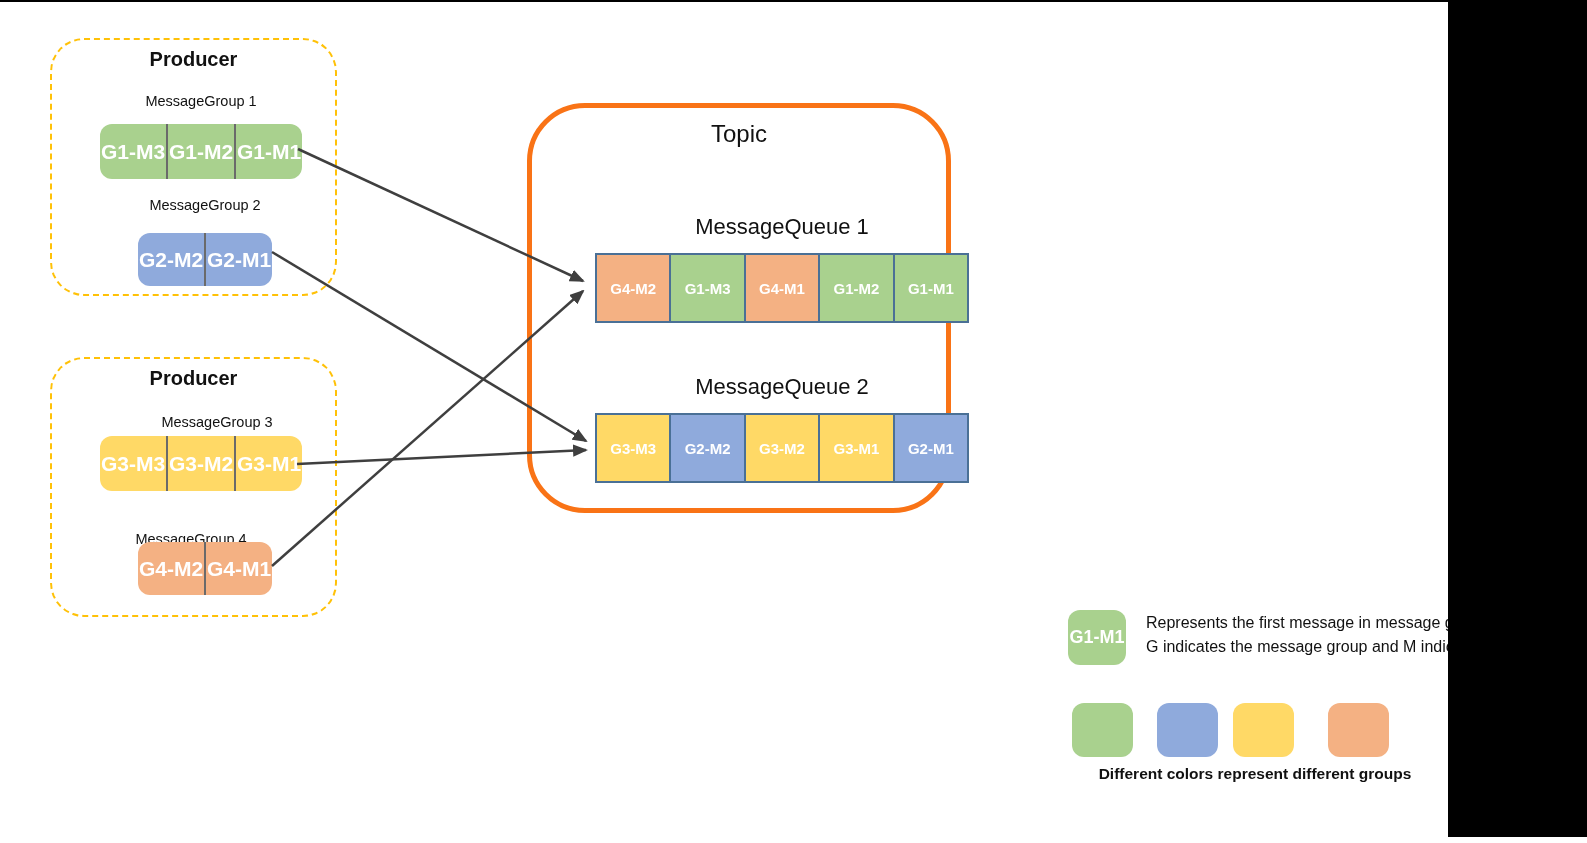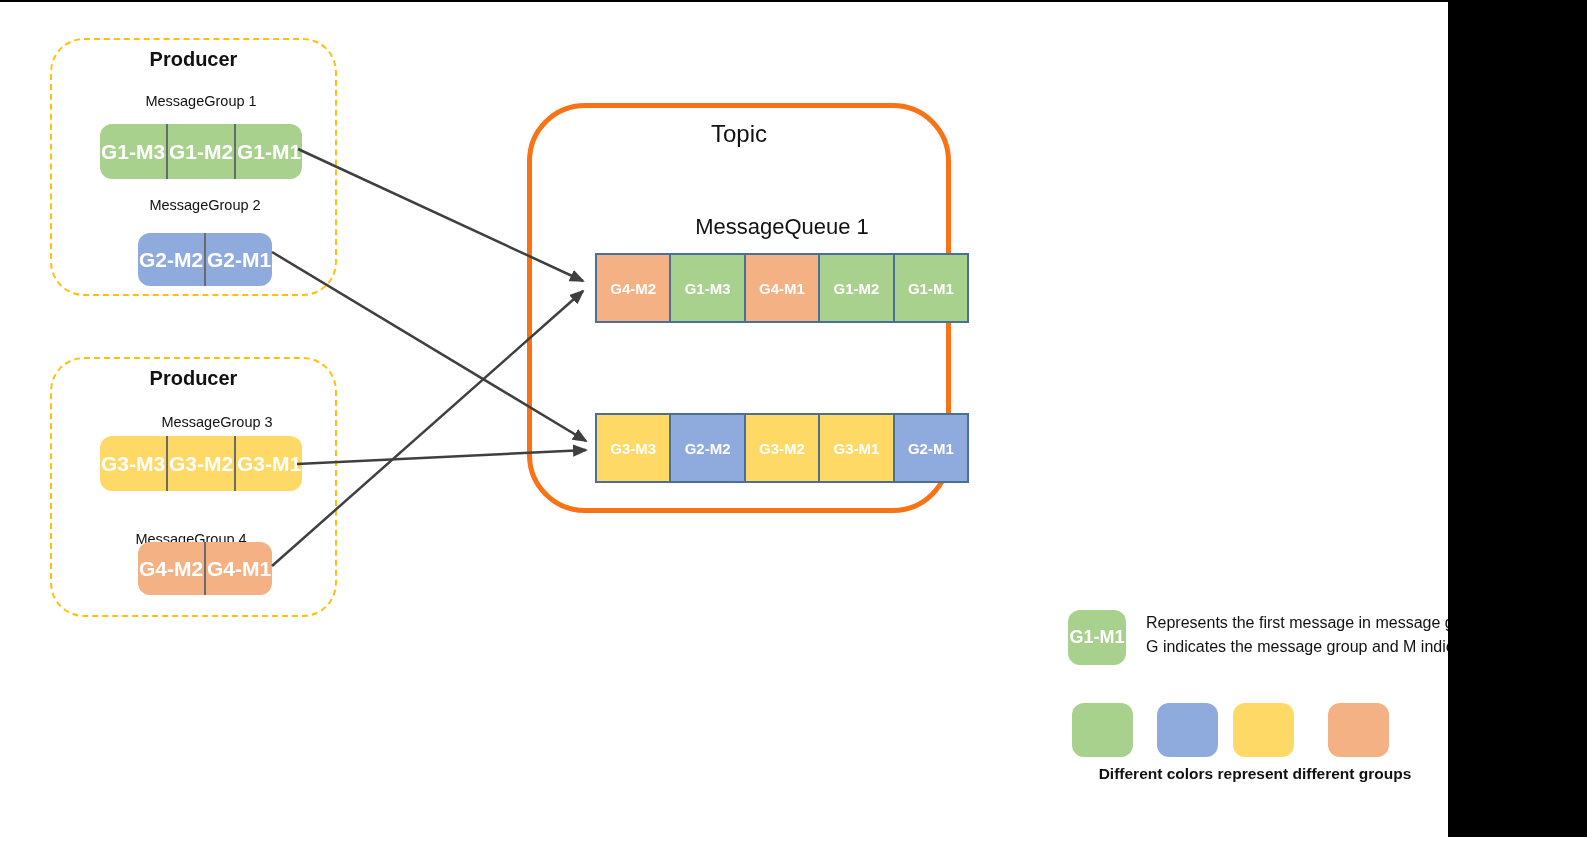--- a/index.html
+++ b/index.html
@@ -91,20 +91,21 @@
 
     <div class="queue-label" id="queue1-label">MessageQueue 1</div>
     <div class="queue-row" id="queue1-row">
       <div class="qcell" style="background-color: rgb(244, 177, 131);">G4-M2</div>
       <div class="qcell" style="background-color: rgb(169, 209, 142);">G1-M3</div>
       <div class="qcell" style="background-color: rgb(244, 177, 131);">G4-M1</div>
       <div class="qcell" style="background-color: rgb(169, 209, 142);">G1-M2</div>
       <div class="qcell" style="background-color: rgb(169, 209, 142);">G1-M1</div>
     </div>
 
+    <div class="queue-label" id="queue2-label">MessageQueue 2</div>
     <div class="queue-row" id="queue2-row">
       <div class="qcell" style="background-color: rgb(255, 217, 102);">G3-M3</div>
       <div class="qcell" style="background-color: rgb(143, 170, 220);">G2-M2</div>
       <div class="qcell" style="background-color: rgb(255, 217, 102);">G3-M2</div>
       <div class="qcell" style="background-color: rgb(255, 217, 102);">G3-M1</div>
       <div class="qcell" style="background-color: rgb(143, 170, 220);">G2-M1</div>
     </div>
   </div>
 
   <svg id="arrows" viewBox="0 0 1587 843">

